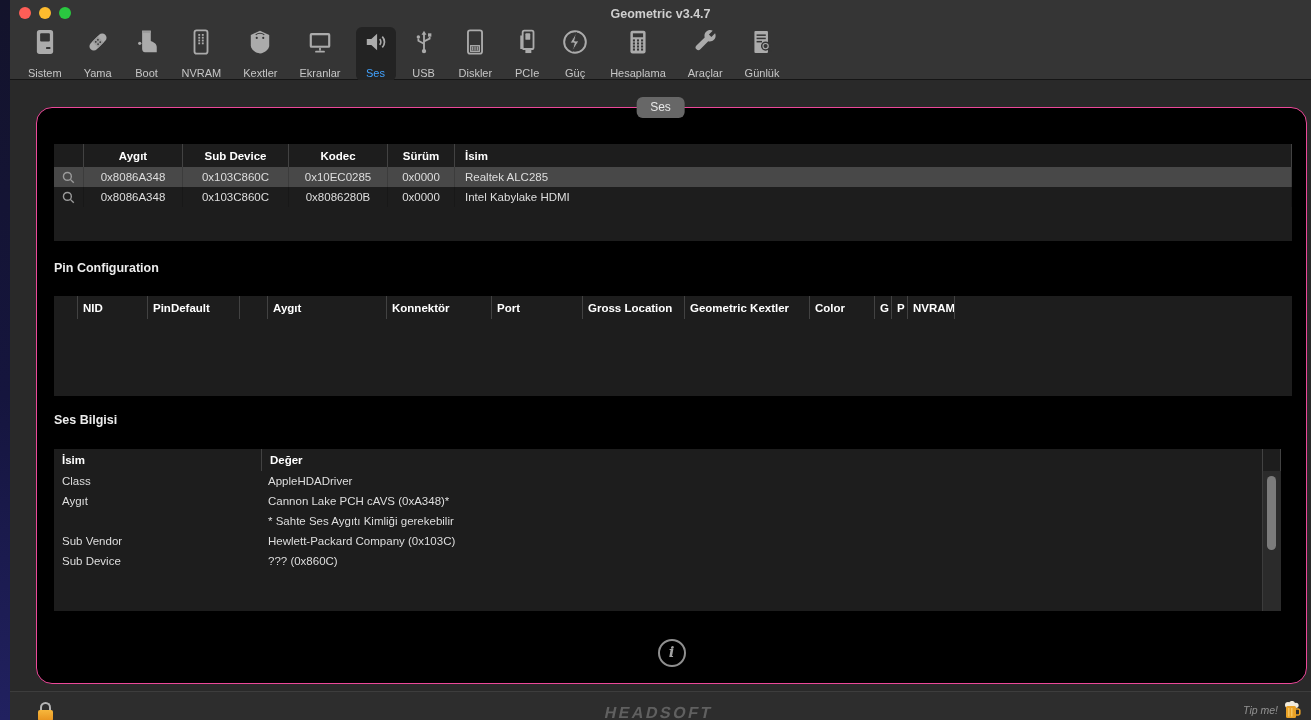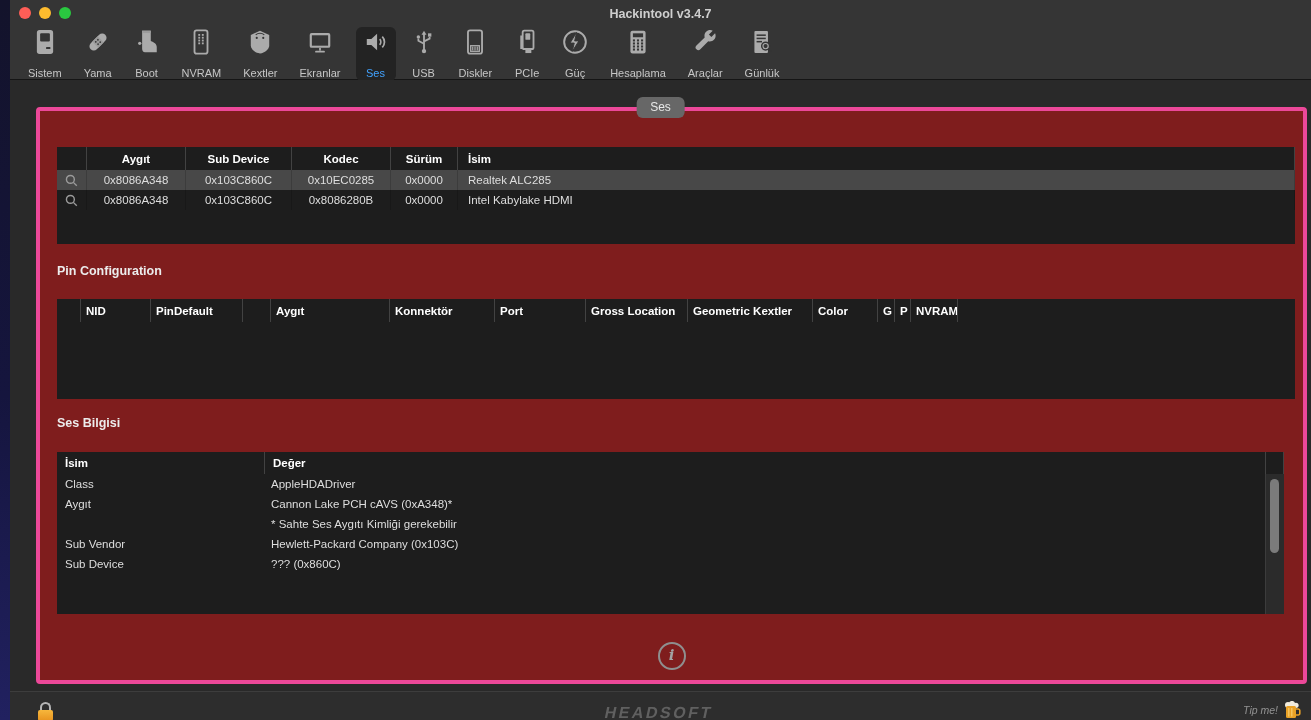--- a/index.html
+++ b/index.html
@@ -21,22 +21,22 @@
        padding:0 0 0 11px;gap:8px;border-bottom:1px solid #151515}
   .tb-item{display:flex;flex-direction:column;align-items:center;padding:2px 7px 2px;border-radius:6px}
   .tb-item.selected{background:#232323}
   .tb-icon{width:26px;height:26px}
   .tb-icon svg{width:100%;height:100%;display:block}
   .tb-label{font-size:11px;color:#c6c6c6;margin-top:12px;white-space:nowrap}
   .tb-item.selected .tb-label{color:#41a1fc}
 
   
   .content{position:absolute;top:80px;left:0;right:0;bottom:28px;background:#292929}
-  .groupbox{position:absolute;left:26px;top:27px;right:4px;bottom:8px;background:#7f1d1d;
-       border:4px solid #ec4899;border-radius:4px}
+  .groupbox{position:absolute;left:26px;top:27px;right:4px;bottom:8px;background:#000000;
+       border:1px solid #ec4899;border-radius:16px}
   .tab-pill{position:absolute;top:17px;left:50%;transform:translateX(-50%);background:#676767;
        color:#e8e8e8;font-size:12px;padding:3px 14px 4px;border-radius:6px;z-index:3}
 
   
   .g-table{position:absolute;background:#1d1d1d}
   .t-row{display:flex;height:20px}
   .t-row.t-head{height:23px}
   .t-cell{box-sizing:border-box;display:flex;align-items:center;justify-content:center;
        font-size:11.5px;color:#dedede;overflow:hidden;white-space:nowrap}
   .t-head .t-cell{font-weight:bold;color:#ffffff;border-right:1px solid #424242}
@@ -89,21 +89,21 @@
 <div class="desktop-strip"></div>
 
 <div class="window">
 
   <div class="titlebar">
     <div class="lights">
       <span class="light red"></span>
       <span class="light yellow"></span>
       <span class="light green"></span>
     </div>
-    <div class="title">Hackintool v3.4.7</div>
+    <div class="title">Geometric v3.4.7</div>
   </div>
 
   <div class="toolbar">
       <div class="tb-item">
         <div class="tb-icon">
           <svg viewBox="0 0 24 24">
             <rect x="4.5" y="1" width="15" height="22" rx="2.5" fill="#ababab"></rect>
             <rect x="7.5" y="4" width="9" height="7.5" rx="1" fill="#353535"></rect>
             <rect x="13" y="16.5" width="4" height="2" rx="0.5" fill="#353535"></rect>
           </svg>

